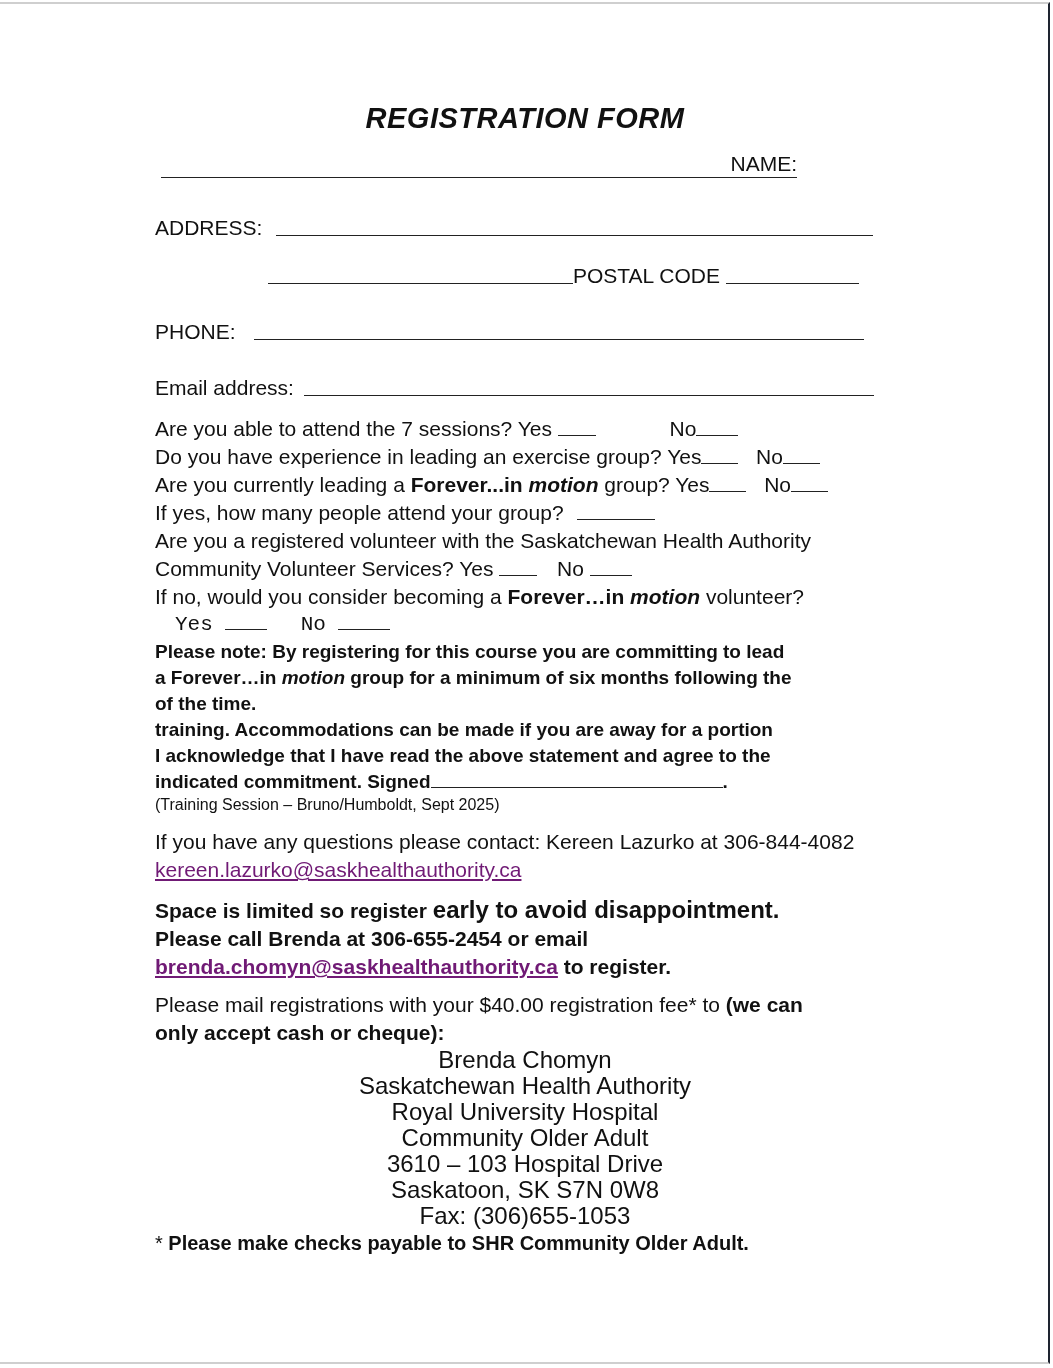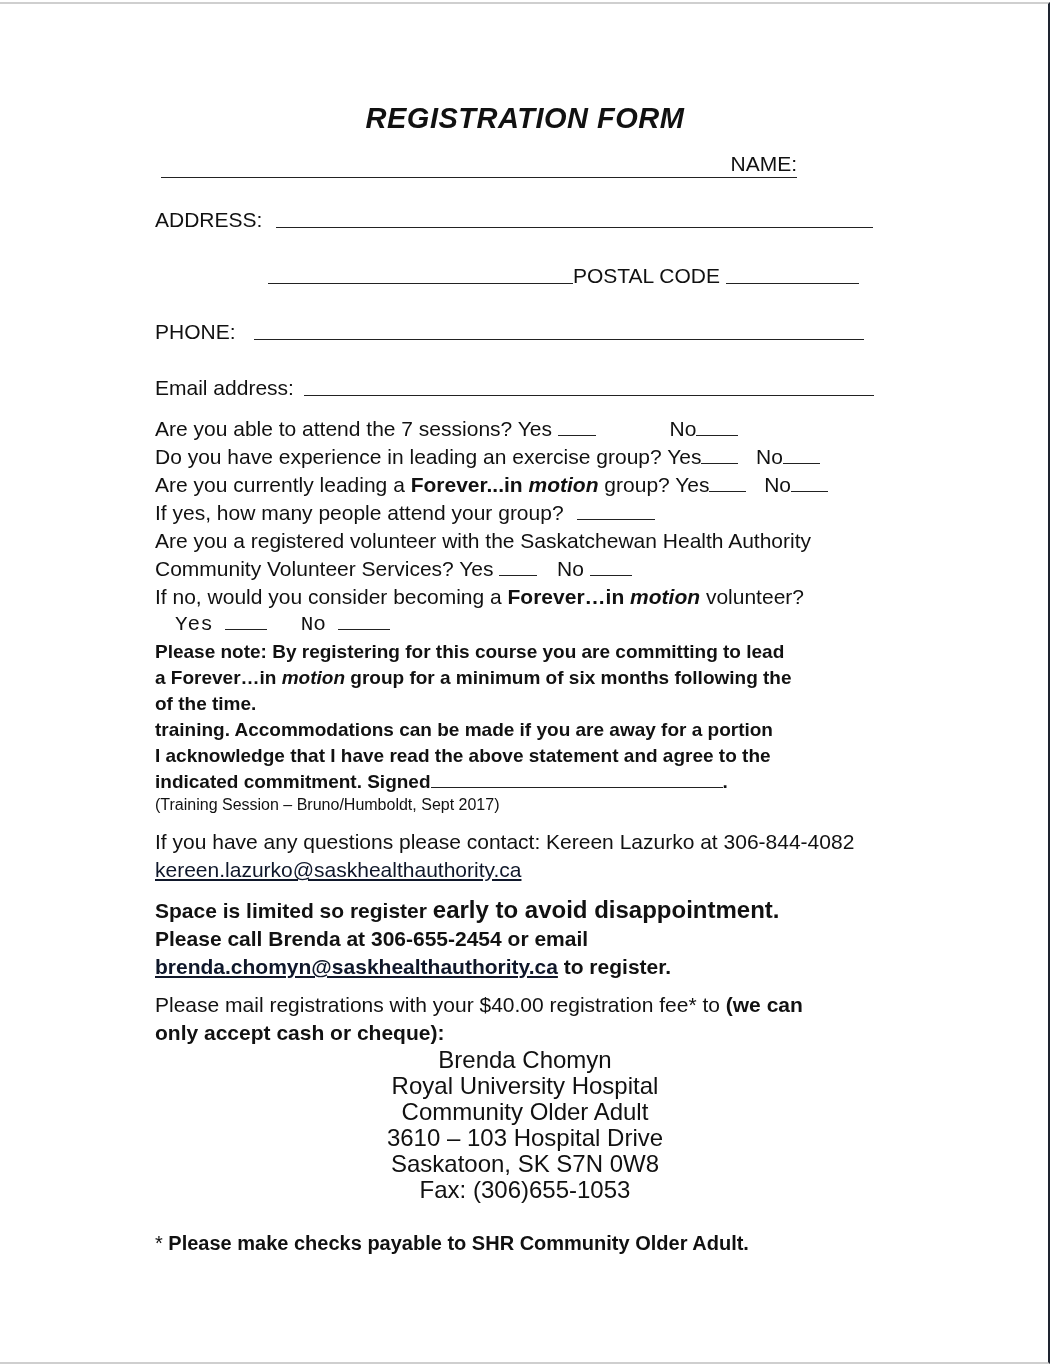--- a/index.html
+++ b/index.html
@@ -21,37 +21,37 @@
   }
   .field-row { position: absolute; left: 0; font-size: 21px; display: flex; align-items: flex-end; }
   .line { border-bottom: 1.5px solid #222; display: inline-block; height: 1px; margin-bottom: 4px; }
   .q { position: absolute; left: 0; font-size: 21px; white-space: nowrap; line-height: 28px; }
   .blank { display: inline-block; border-bottom: 1.5px solid #222; height: 18px; vertical-align: baseline; }
   .b { font-weight: bold; }
   .bi { font-weight: bold; font-style: italic; }
   .i { font-style: italic; }
   .note { position: absolute; left: 0; width: 740px; font-size: 19px; font-weight: bold; line-height: 26px; }
   .small { position: absolute; left: 0; font-size: 16px; }
-  .link { color: #0f172a; text-decoration: underline; }
+  .link { color: #701a75; text-decoration: underline; }
   .center-block { position: absolute; left: 0; width: 740px; text-align: center; font-size: 24px; line-height: 26px; }
 </style>
 </head>
 <body>
 
 <div class="page-border"></div>
 
 <div class="content">
   <div class="title">REGISTRATION FORM</div>
 
   <div class="field-row" style="top:152px;flex-direction:column;">
     <span>NAME:</span>
     <span class="line" style="width:636px; margin-left:6px;"></span>
   </div>
 
-  <div class="field-row" style="top:208px;justify-content:center;">
+  <div class="field-row" style="top:216px;justify-content:center;">
     <span>ADDRESS:</span>
     <span class="line" style="width:597px; margin-left:14px;"></span>
   </div>
 
   <div class="field-row" style="top:264px; left:113px;">
     <span class="line" style="width:305px;"></span>
     <span>POSTAL CODE</span>
     <span class="line" style="width:133px; margin-left:6px;"></span>
   </div>
 
@@ -117,40 +117,41 @@
 
   <div class="note" style="top:639px;">
     <div>Please note: By registering for this course you are committing to lead</div>
     <div><span>a Forever…in </span><span class="i">motion</span><span> group for a minimum of six months following the</span></div>
     <div>of the time.</div>
     <div>training.  Accommodations can be made if you are away for a portion</div>
     <div>I acknowledge that I have read the above statement and agree to the</div>
     <div><span>indicated commitment.  Signed</span><span class="blank" style="width:292px; height:16px;"></span><span>.</span></div>
   </div>
 
-  <div class="small" style="top:796px;">(Training Session – Bruno/Humboldt, Sept 2017)</div>
+  <div class="small" style="top:796px;">(Training Session – Bruno/Humboldt, Sept 2025)</div>
 
   <div class="q" style="top:828px;">If you have any questions please contact:  Kereen Lazurko at 306-844-4082</div>
   <div class="q" style="top:856px;">
     <a class="link">kereen.lazurko@saskhealthauthority.ca</a>
   </div>
 
   <div class="note" style="top:896px; font-size:21px; line-height:28px;">
     <div><span>Space is limited so register </span><span style="font-size:24px;">early to avoid disappointment.</span></div>
     <div>Please call Brenda at 306-655-2454 or email</div>
     <div><a class="link">brenda.chomyn@saskhealthauthority.ca</a><span> to register.</span></div>
   </div>
 
   <div class="q" style="top:991px;">
     <span>Please mail registrations with your $40.00 registration fee* to </span><span class="b">(we can</span>
   </div>
   <div class="q b" style="top:1019px;">only accept cash or cheque):</div>
 
   <div class="center-block" style="top:1047px;">
     <div>Brenda Chomyn</div>
+    <div>Saskatchewan Health Authority</div>
     <div>Royal University Hospital</div>
     <div>Community Older Adult</div>
     <div>3610 – 103 Hospital Drive</div>
     <div>Saskatoon, SK S7N 0W8</div>
     <div>Fax: (306)655-1053</div>
   </div>
 
   <div class="q" style="top:1229px; font-size:20px;">
     <span>* </span><span class="b">Please make checks payable to SHR Community Older Adult.</span>
   </div>

